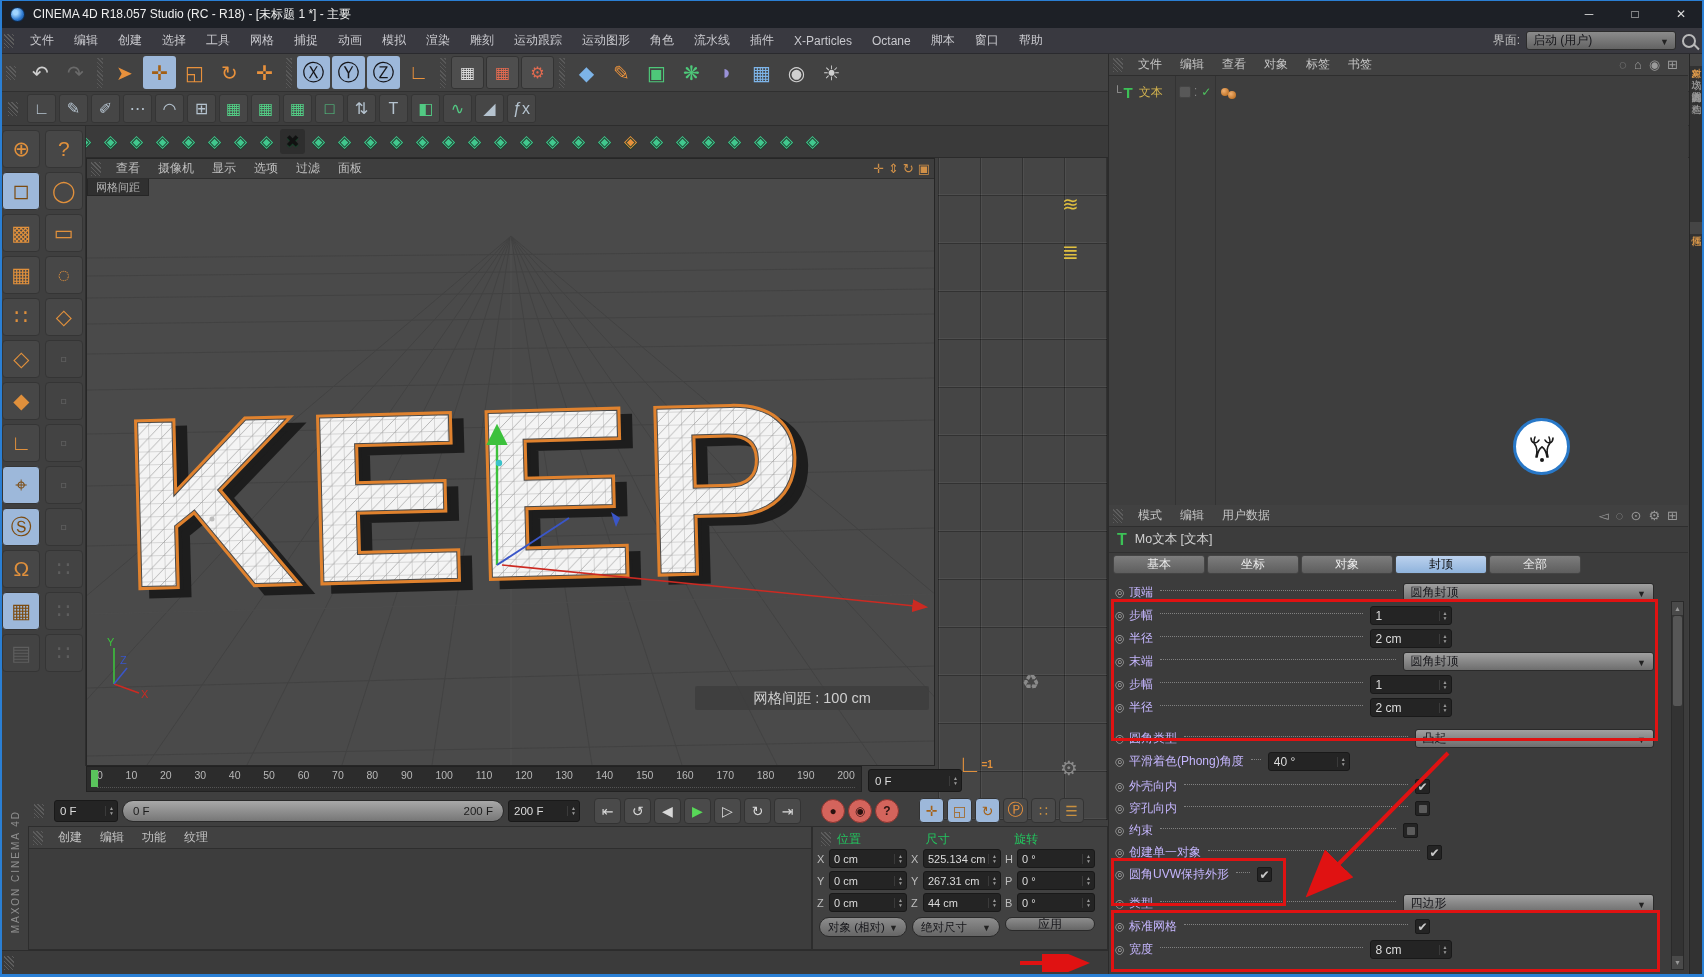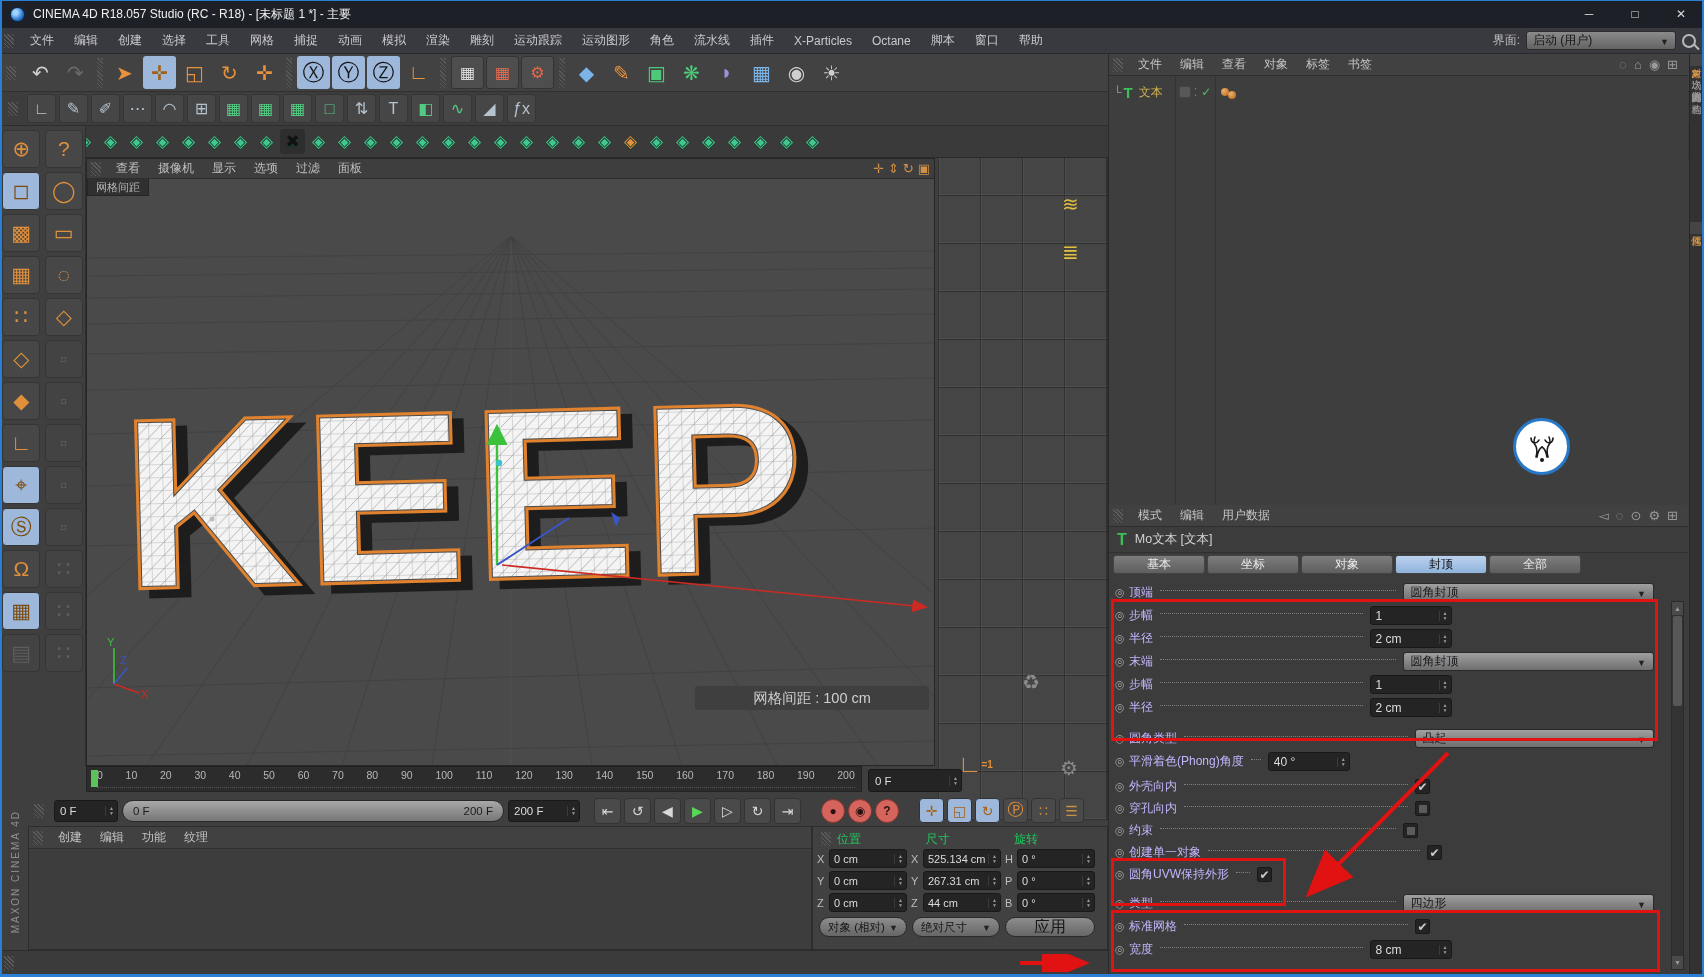--- a/index.html
+++ b/index.html
@@ -160,21 +160,21 @@
   .chead .h{width:95px}
   .cgrid{display:flex;gap:4px}
   .ccol{display:flex;flex-direction:column;gap:3px}
   .crow{display:flex;align-items:center;gap:3px}
   .crow .l{width:9px;color:#bdbdbd;font-size:11px}
   .cfield{width:78px;height:19px;background:#242424;border:1px solid #191919;border-radius:3px;display:flex;align-items:center}
   .cfield .v{flex:1;padding-left:4px;color:#dcdcdc;font-size:11px;white-space:nowrap}
   .cbot{display:flex;gap:5px;margin-top:5px;padding-left:2px}
   .csel{width:88px;height:20px;background:linear-gradient(#8d8d8d,#666);border:1px solid #2a2a2a;border-radius:10px;color:#17171b;font-size:11.5px;display:flex;align-items:center;padding:0 8px}
   .csel .car{margin-left:auto}
-  .cbtnapply{width:90px;height:20px;background:linear-gradient(#8d8d8d,#666);border:1px solid #2a2a2a;border-radius:10px;color:#17171b;font-size:16px;display:flex;align-items:center;justify-content:center}
+  .cbtnapply{width:90px;height:14px;background:linear-gradient(#8d8d8d,#666);border:1px solid #2a2a2a;border-radius:10px;color:#17171b;font-size:12px;display:flex;align-items:center;justify-content:center}
   .status{left:0;top:950px;width:1108px;height:24px;background:#3b3b3b;border-top:1px solid #2c2c2c;display:flex;align-items:center;position:absolute;color:#c0c0c0;font-size:11px;white-space:nowrap}
 
   
   .redbox{position:absolute;border:3px solid #e01212;z-index:80;pointer-events:none}
   .redsvg{position:absolute;z-index:81;pointer-events:none}
 </style>
 </head>
 <body>
 
 <div class="abs titlebar">

